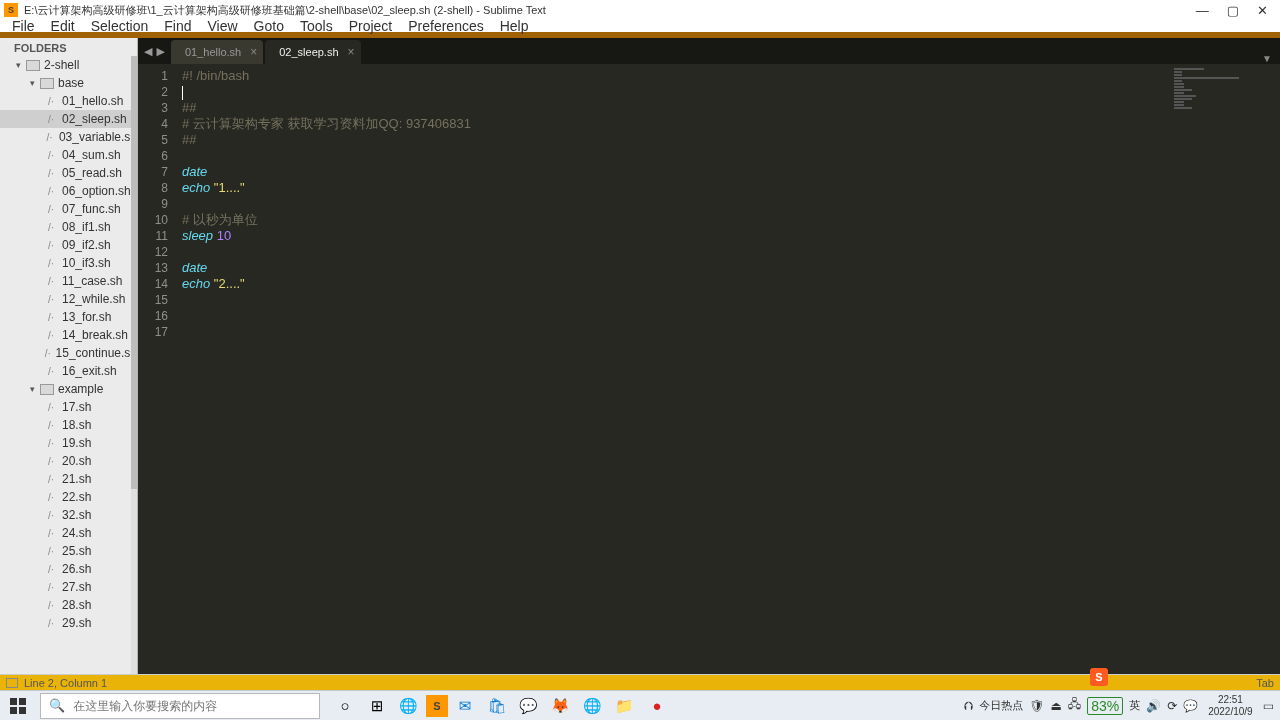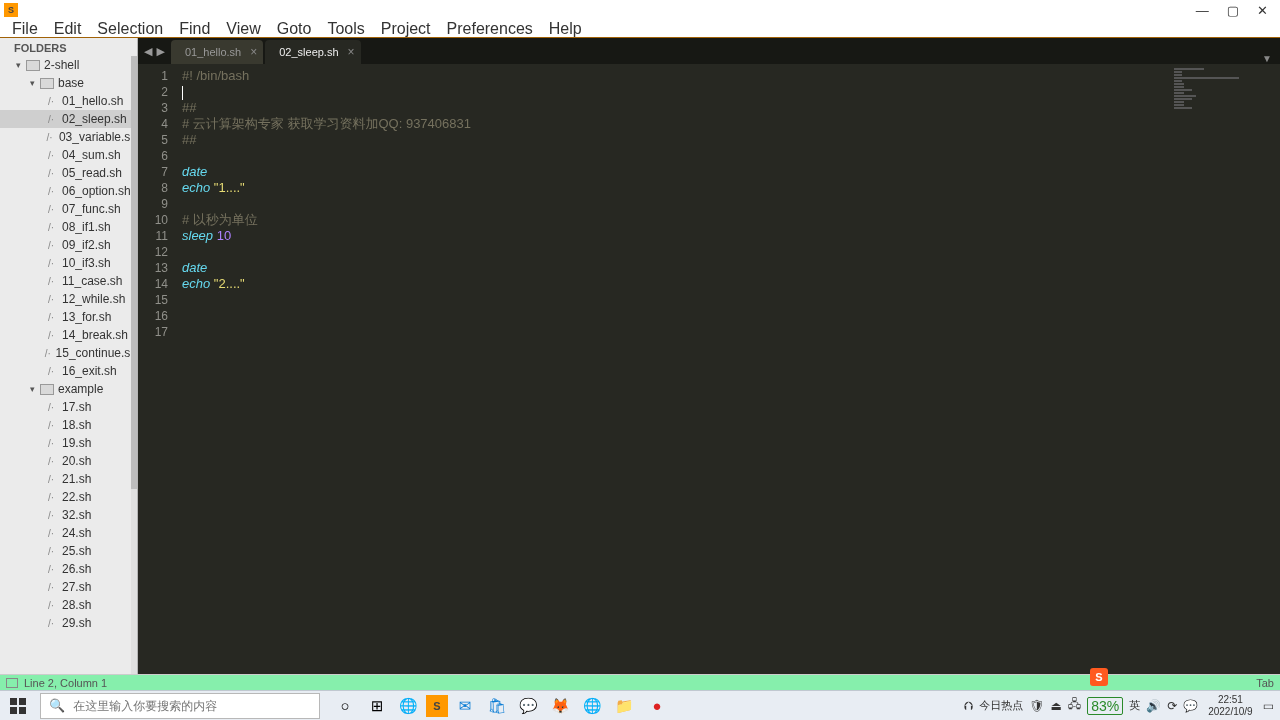--- a/index.html
+++ b/index.html
@@ -2,21 +2,21 @@
 <html><head>
 <meta charset="utf-8">
 <style>
 * { margin: 0; padding: 0; box-sizing: border-box; font-family: "Segoe UI", Tahoma, sans-serif; }
 body { width: 1280px; height: 720px; overflow: hidden; background: #f0f0f0; display: flex; flex-direction: column; }
 .titlebar { height: 20px; background: #fff; display: flex; align-items: center; padding: 0 4px; font-size: 11px; color: #333; }
 .titlebar .app-icon { width: 14px; height: 14px; background: #ff9800; margin-right: 6px; display: inline-flex; align-items: center; justify-content: center; color: #444; font-size: 9px; font-weight: bold; }
 .titlebar .spacer { flex: 1; }
 .win-controls { display: flex; align-items: center; gap: 18px; padding-right: 8px; }
 .win-controls span { font-size: 13px; color: #333; cursor: default; }
-.menubar { height: 18px; background: #fff; display: flex; align-items: center; padding: 0 4px; font-size: 16px; color: #333; border-bottom: 1px solid #a16207; }
+.menubar { height: 18px; background: #fff; display: flex; align-items: center; padding: 0 4px; font-size: 14px; color: #333; border-bottom: 6px solid #a16207; }
 .menubar span { padding: 1px 8px; }
 .main { flex: 1; display: flex; background: #272822; min-height: 0; }
 .sidebar { width: 138px; background: #ebebeb; display: flex; flex-direction: column; font-size: 12px; color: #333; border-right: 1px solid #b5b5b5; overflow: hidden; position: relative; }
 .sidebar-title { font-size: 11px; font-weight: bold; color: #555; padding: 4px 14px 2px; }
 .tree { flex: 1; overflow-y: auto; padding-bottom: 4px; }
 .tree-item { display: flex; align-items: center; height: 18px; padding-left: 10px; cursor: default; white-space: nowrap; }
 .tree-item.folder .arrow { width: 10px; font-size: 9px; color: #555; }
 .tree-item .ficon { width: 14px; height: 14px; margin-right: 4px; display: inline-flex; align-items: center; justify-content: center; }
 .tree-item.folder .ficon::before { content: ""; width: 12px; height: 9px; background: #d9d9d9; border: 1px solid #999; display: block; }
 .tree-item.file .ficon::before { content: "/·"; font-size: 10px; color: #888; }
@@ -47,21 +47,21 @@
 .c-str { color: #e6db74; }
 .cursor { display: inline-block; width: 1px; height: 14px; background: #fff; vertical-align: middle; }
 .minimap { position: absolute; right: 0; top: 26px; bottom: 0; width: 110px; background: #272822; padding: 4px; }
 .minimap-line { height: 2px; margin-bottom: 1px; background: #555; }
 .minimap-line.w1 { width: 30px; }
 .minimap-line.w2 { width: 8px; }
 .minimap-line.w3 { width: 65px; }
 .minimap-line.w4 { width: 10px; }
 .minimap-line.w5 { width: 18px; }
 .minimap-line.w6 { width: 22px; }
-.statusbar { height: 16px; background: #86efac; display: flex; align-items: center; font-size: 11px; color: #555; padding: 0 6px; border-top: 1px solid #ccc; }
+.statusbar { height: 16px; background: #eab308; display: flex; align-items: center; font-size: 11px; color: #555; padding: 0 6px; border-top: 1px solid #ccc; }
 .statusbar .sb-icon { width: 12px; height: 10px; border: 1px solid #888; margin-right: 6px; }
 .statusbar .spacer { flex: 1; }
 .taskbar { height: 30px; background: #e8edf3; display: flex; align-items: center; border-top: 1px solid #c0c8d0; }
 .start-btn { width: 36px; height: 30px; display: flex; align-items: center; justify-content: center; }
 .start-btn svg { width: 16px; height: 16px; }
 .search-box { flex: 0 0 280px; height: 26px; background: #fff; border: 1px solid #b8b8b8; display: flex; align-items: center; margin: 0 4px; }
 .search-box .mag { padding: 0 8px; color: #666; font-size: 13px; }
 .search-box input { border: none; outline: none; flex: 1; font-size: 12px; color: #4d7c0f; background: transparent; }
 .task-icons { display: flex; align-items: center; gap: 2px; padding: 0 6px; }
 .task-icons .ti { width: 30px; height: 28px; display: flex; align-items: center; justify-content: center; font-size: 15px; }
@@ -69,20 +69,21 @@
 .tray .clock { text-align: center; line-height: 12px; font-size: 10px; padding: 0 4px; }
 .tray .ti { font-size: 12px; }
 .battery { border: 1px solid #2a8a2a; color: #2a8a2a; font-size: 14px; padding: 0 3px; border-radius: 2px; }
 .ime-badge { width: 18px; height: 18px; background: #ff5a1f; border-radius: 3px; color: #fff; display: flex; align-items: center; justify-content: center; font-size: 11px; font-weight: bold; position: absolute; right: 172px; bottom: 34px; z-index: 10; }
 </style>
 </head>
 <body>
 
 <div class="titlebar">
   <span class="app-icon">S</span>
+  <span>E:\云计算架构高级研修班\1_云计算架构高级研修班基础篇\2-shell\base\02_sleep.sh (2-shell) - Sublime Text</span>
   <span class="spacer"></span>
   <div class="win-controls">
     <span>—</span>
     <span>▢</span>
     <span>✕</span>
   </div>
 </div>
 
 <div class="menubar" id="menubar">
     <span>File</span>

